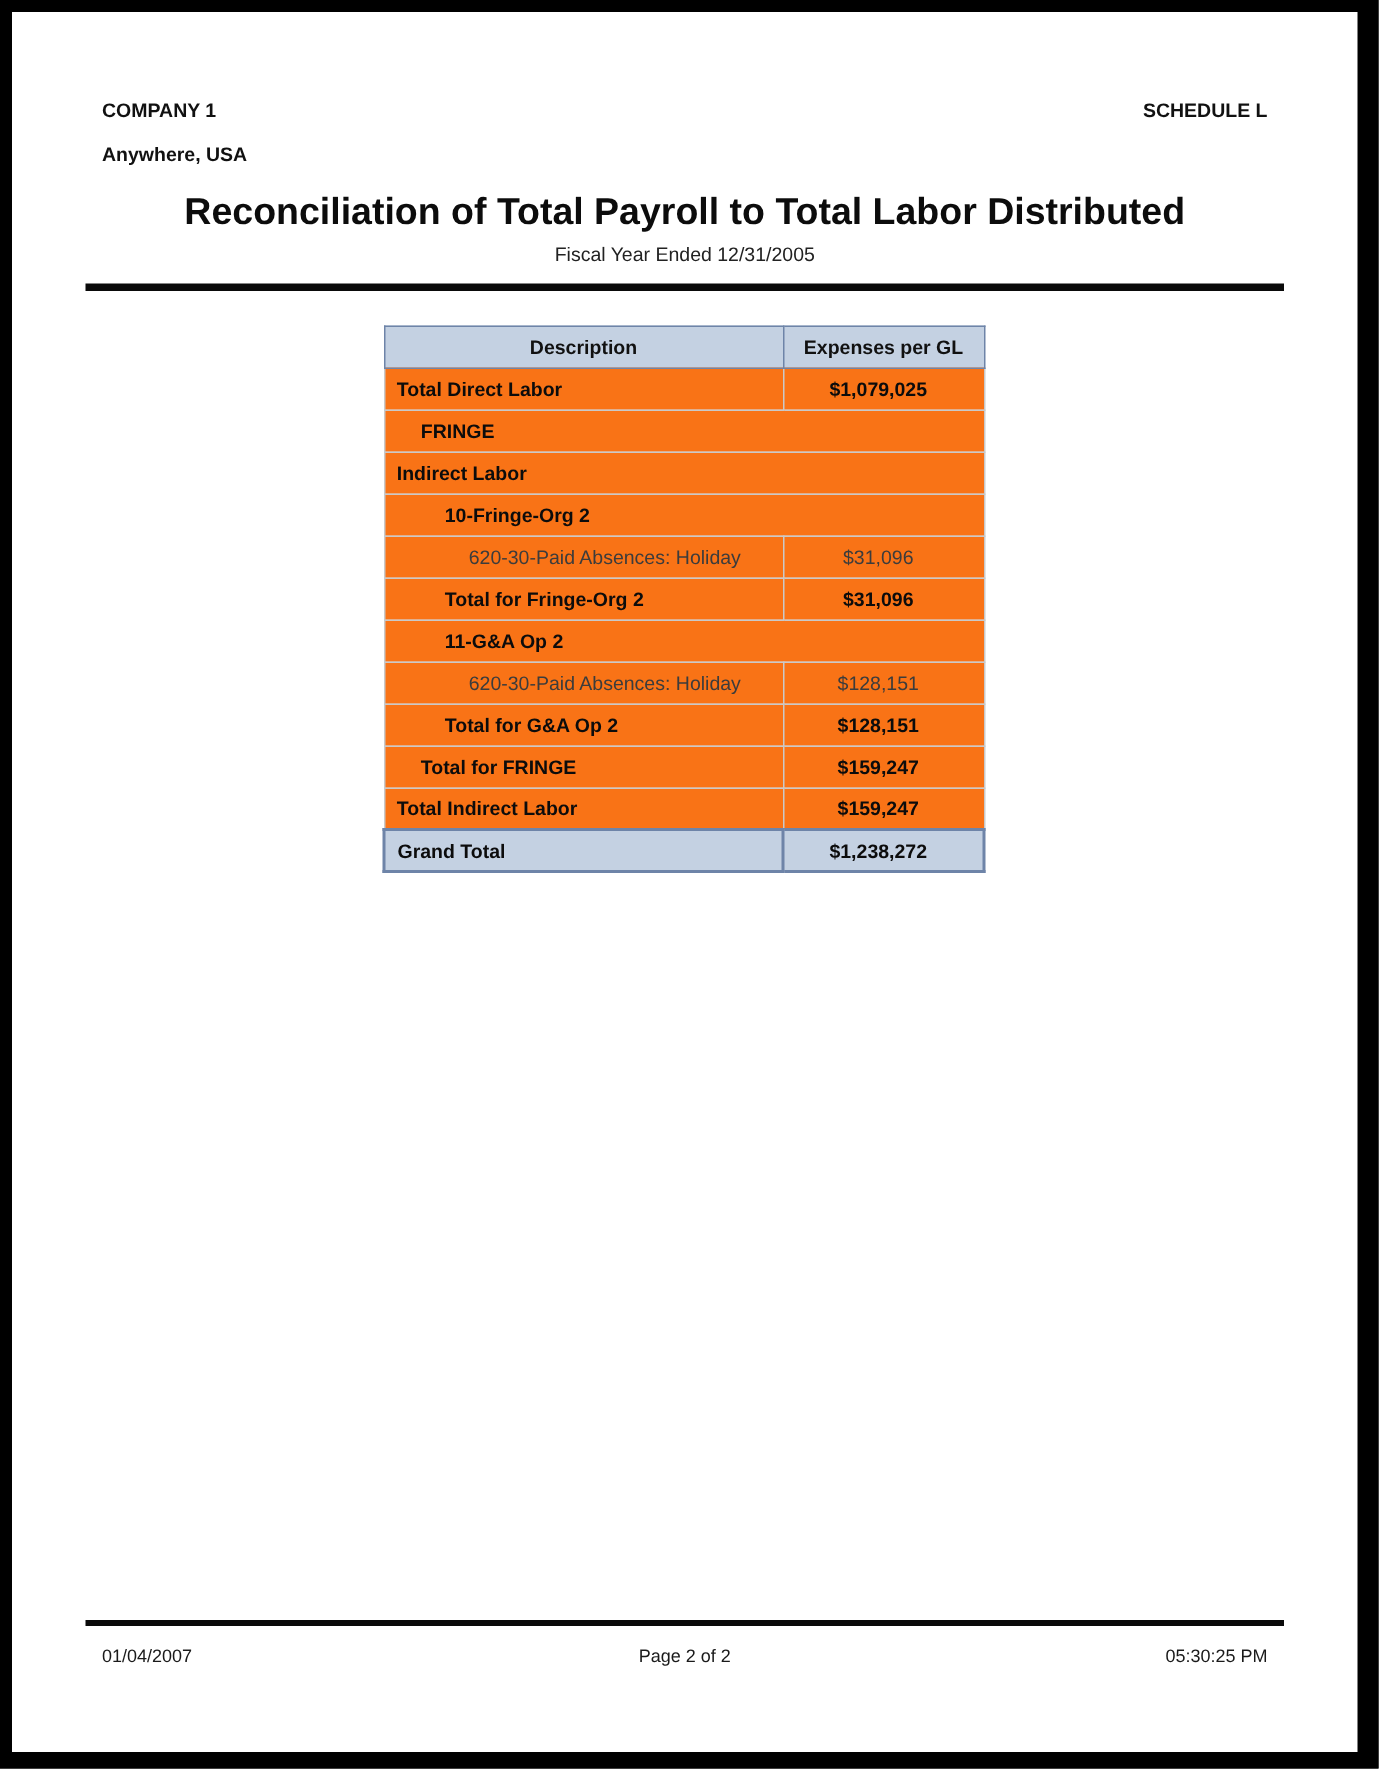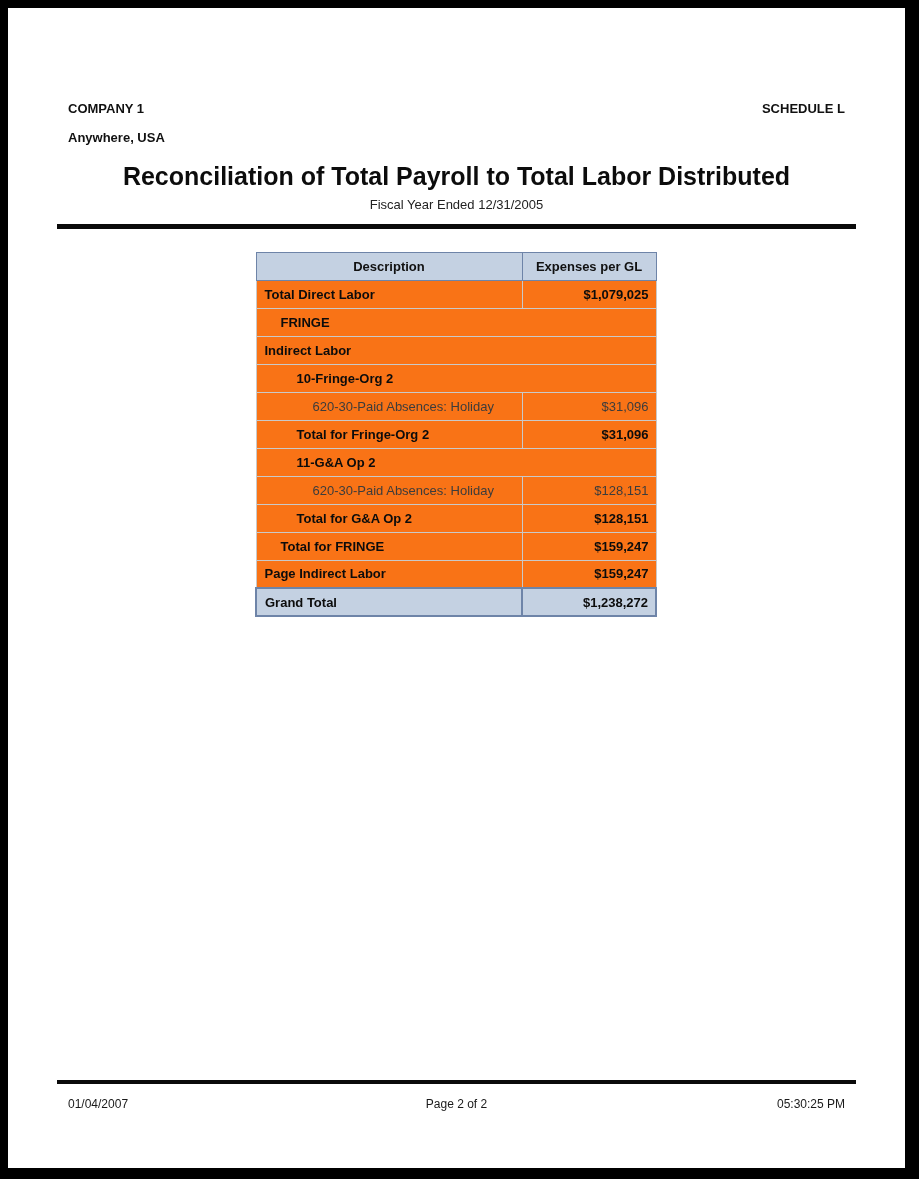--- a/index.html
+++ b/index.html
@@ -16,21 +16,21 @@
     font-family: "Liberation Sans", "DejaVu Sans", sans-serif;
     position: relative;
     overflow: hidden;
   }
   .page {
     position: absolute;
     left: 8px; top: 8px;
     width: 897px; height: 1160px;
     background: #ffffff;
   }
-  .content { padding: 58px 60px 0 60px; margin-top: 35px; }
+  .content { padding: 58px 60px 0 60px; }
 
   .top-line {
     display: flex;
     justify-content: space-between;
     font-size: 13px;
     font-weight: bold;
     color: #111;
   }
   .location {
     margin-top: 14px;
@@ -79,21 +79,21 @@
     vertical-align: middle;
   }
   td {
     border: 1px solid var(--grid);
     height: 28px;
     vertical-align: middle;
     color: #3c3c3c;
     background: #f97316;
   }
   td.desc { text-align: left; }
-  td.val  { text-align: right; padding-right: 7px; }
+  td.val  { text-align: center; padding-right: 7px; }
   td.bold { font-weight: bold; color: #0c0c0c; }
   tr.highlight td {
     background: var(--header-bg);
     border: 2px solid var(--header-border);
   }
 
   .page-footer {
     position: absolute;
     left: 0; right: 0; bottom: 0;
     height: 88px;
@@ -179,21 +179,21 @@
           </tr>
           <tr>
             <td class="desc bold" style="padding-left: 40px;">Total for G&amp;A Op 2</td>
             <td class="val bold">$128,151</td>
           </tr>
           <tr>
             <td class="desc bold" style="padding-left: 24px;">Total for FRINGE</td>
             <td class="val bold">$159,247</td>
           </tr>
           <tr>
-            <td class="desc bold" style="padding-left: 8px;">Page Indirect Labor</td>
+            <td class="desc bold" style="padding-left: 8px;">Total Indirect Labor</td>
             <td class="val bold">$159,247</td>
           </tr>
           <tr class="highlight">
             <td class="desc bold" style="padding-left: 8px;">Grand Total</td>
             <td class="val bold">$1,238,272</td>
           </tr>
         </tbody>
     </table>
 
   </div>

